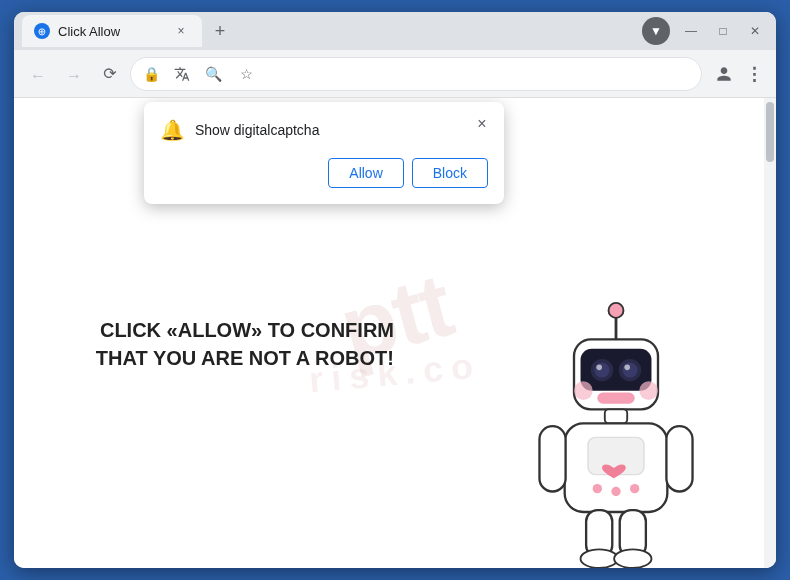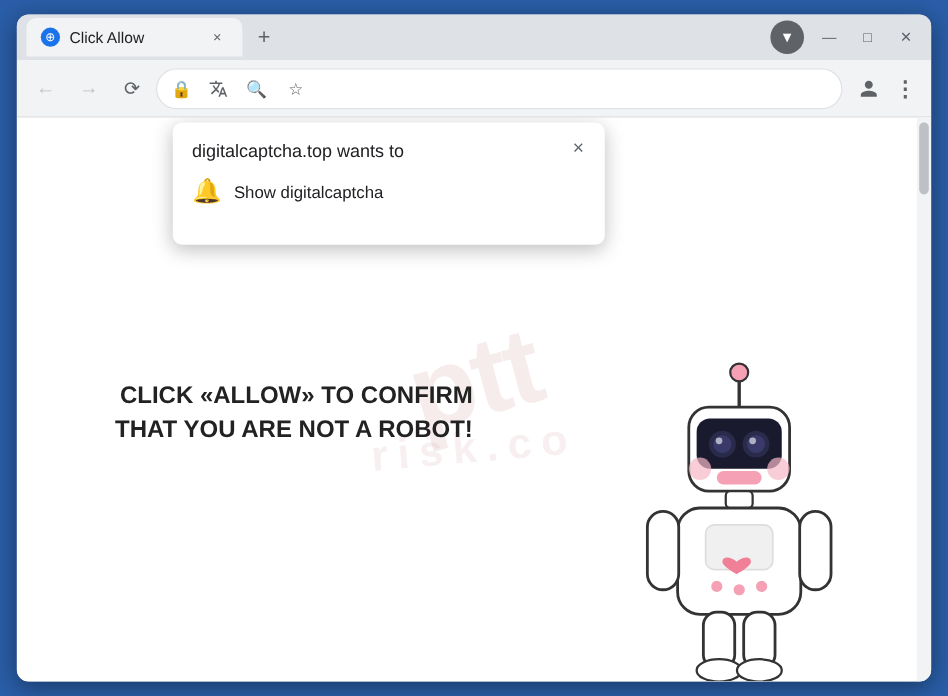--- a/index.html
+++ b/index.html
@@ -481,24 +481,27 @@
         <ellipse cx="118" cy="290" rx="20" ry="10" fill="white" stroke="#333" stroke-width="2"></ellipse>
 
         <circle cx="80" cy="215" r="5" fill="#f5a0b5"></circle>
         <circle cx="100" cy="218" r="5" fill="#f5a0b5"></circle>
         <circle cx="120" cy="215" r="5" fill="#f5a0b5"></circle>
       </svg>
     </div>
 
     <div class="notification-popup">
       <div class="popup-close">×</div>
-      <div class="popup-title">digitalcaptcha.top wants to</div>
       <div class="popup-permission-row">
         <span class="bell-icon">🔔</span>
         <span class="permission-label">Show digitalcaptcha</span>
       </div>
+      <div class="popup-buttons">
+        <button class="btn-allow">Allow</button>
+        <button class="btn-block">Block</button>
+      </div>
     </div>
 
     <div class="scrollbar">
       <div class="scrollbar-thumb"></div>
     </div>
   </div>
 </div>
 
 </body></html>

